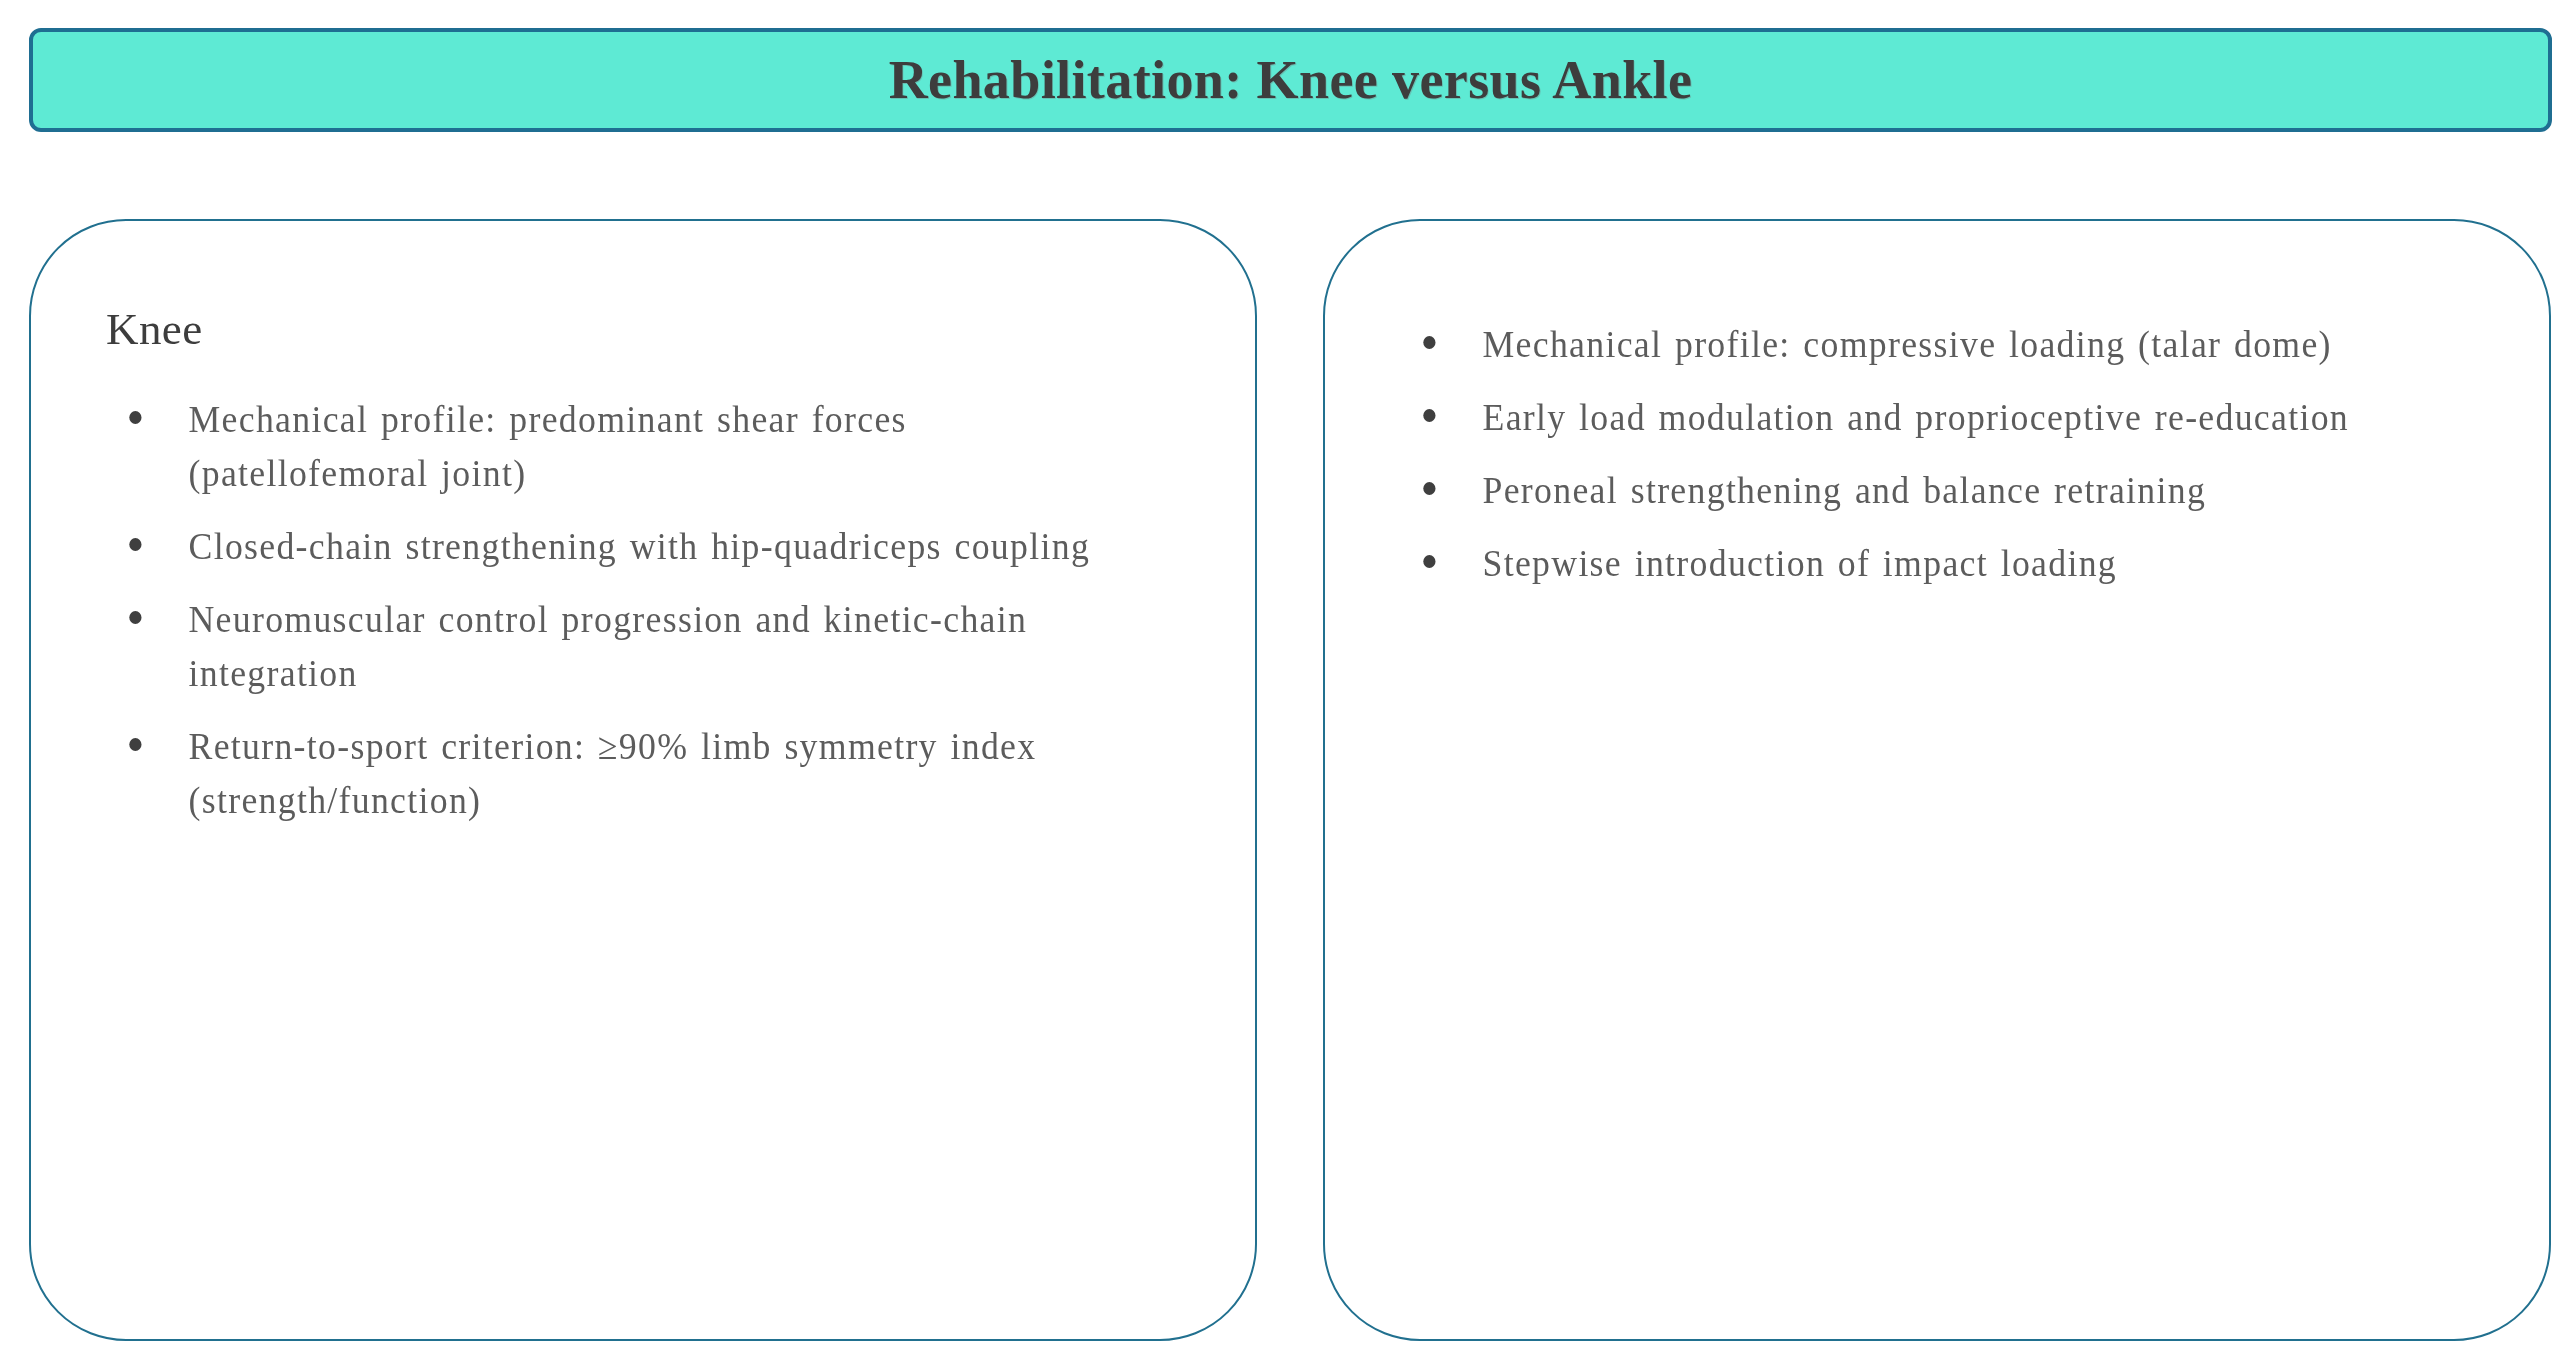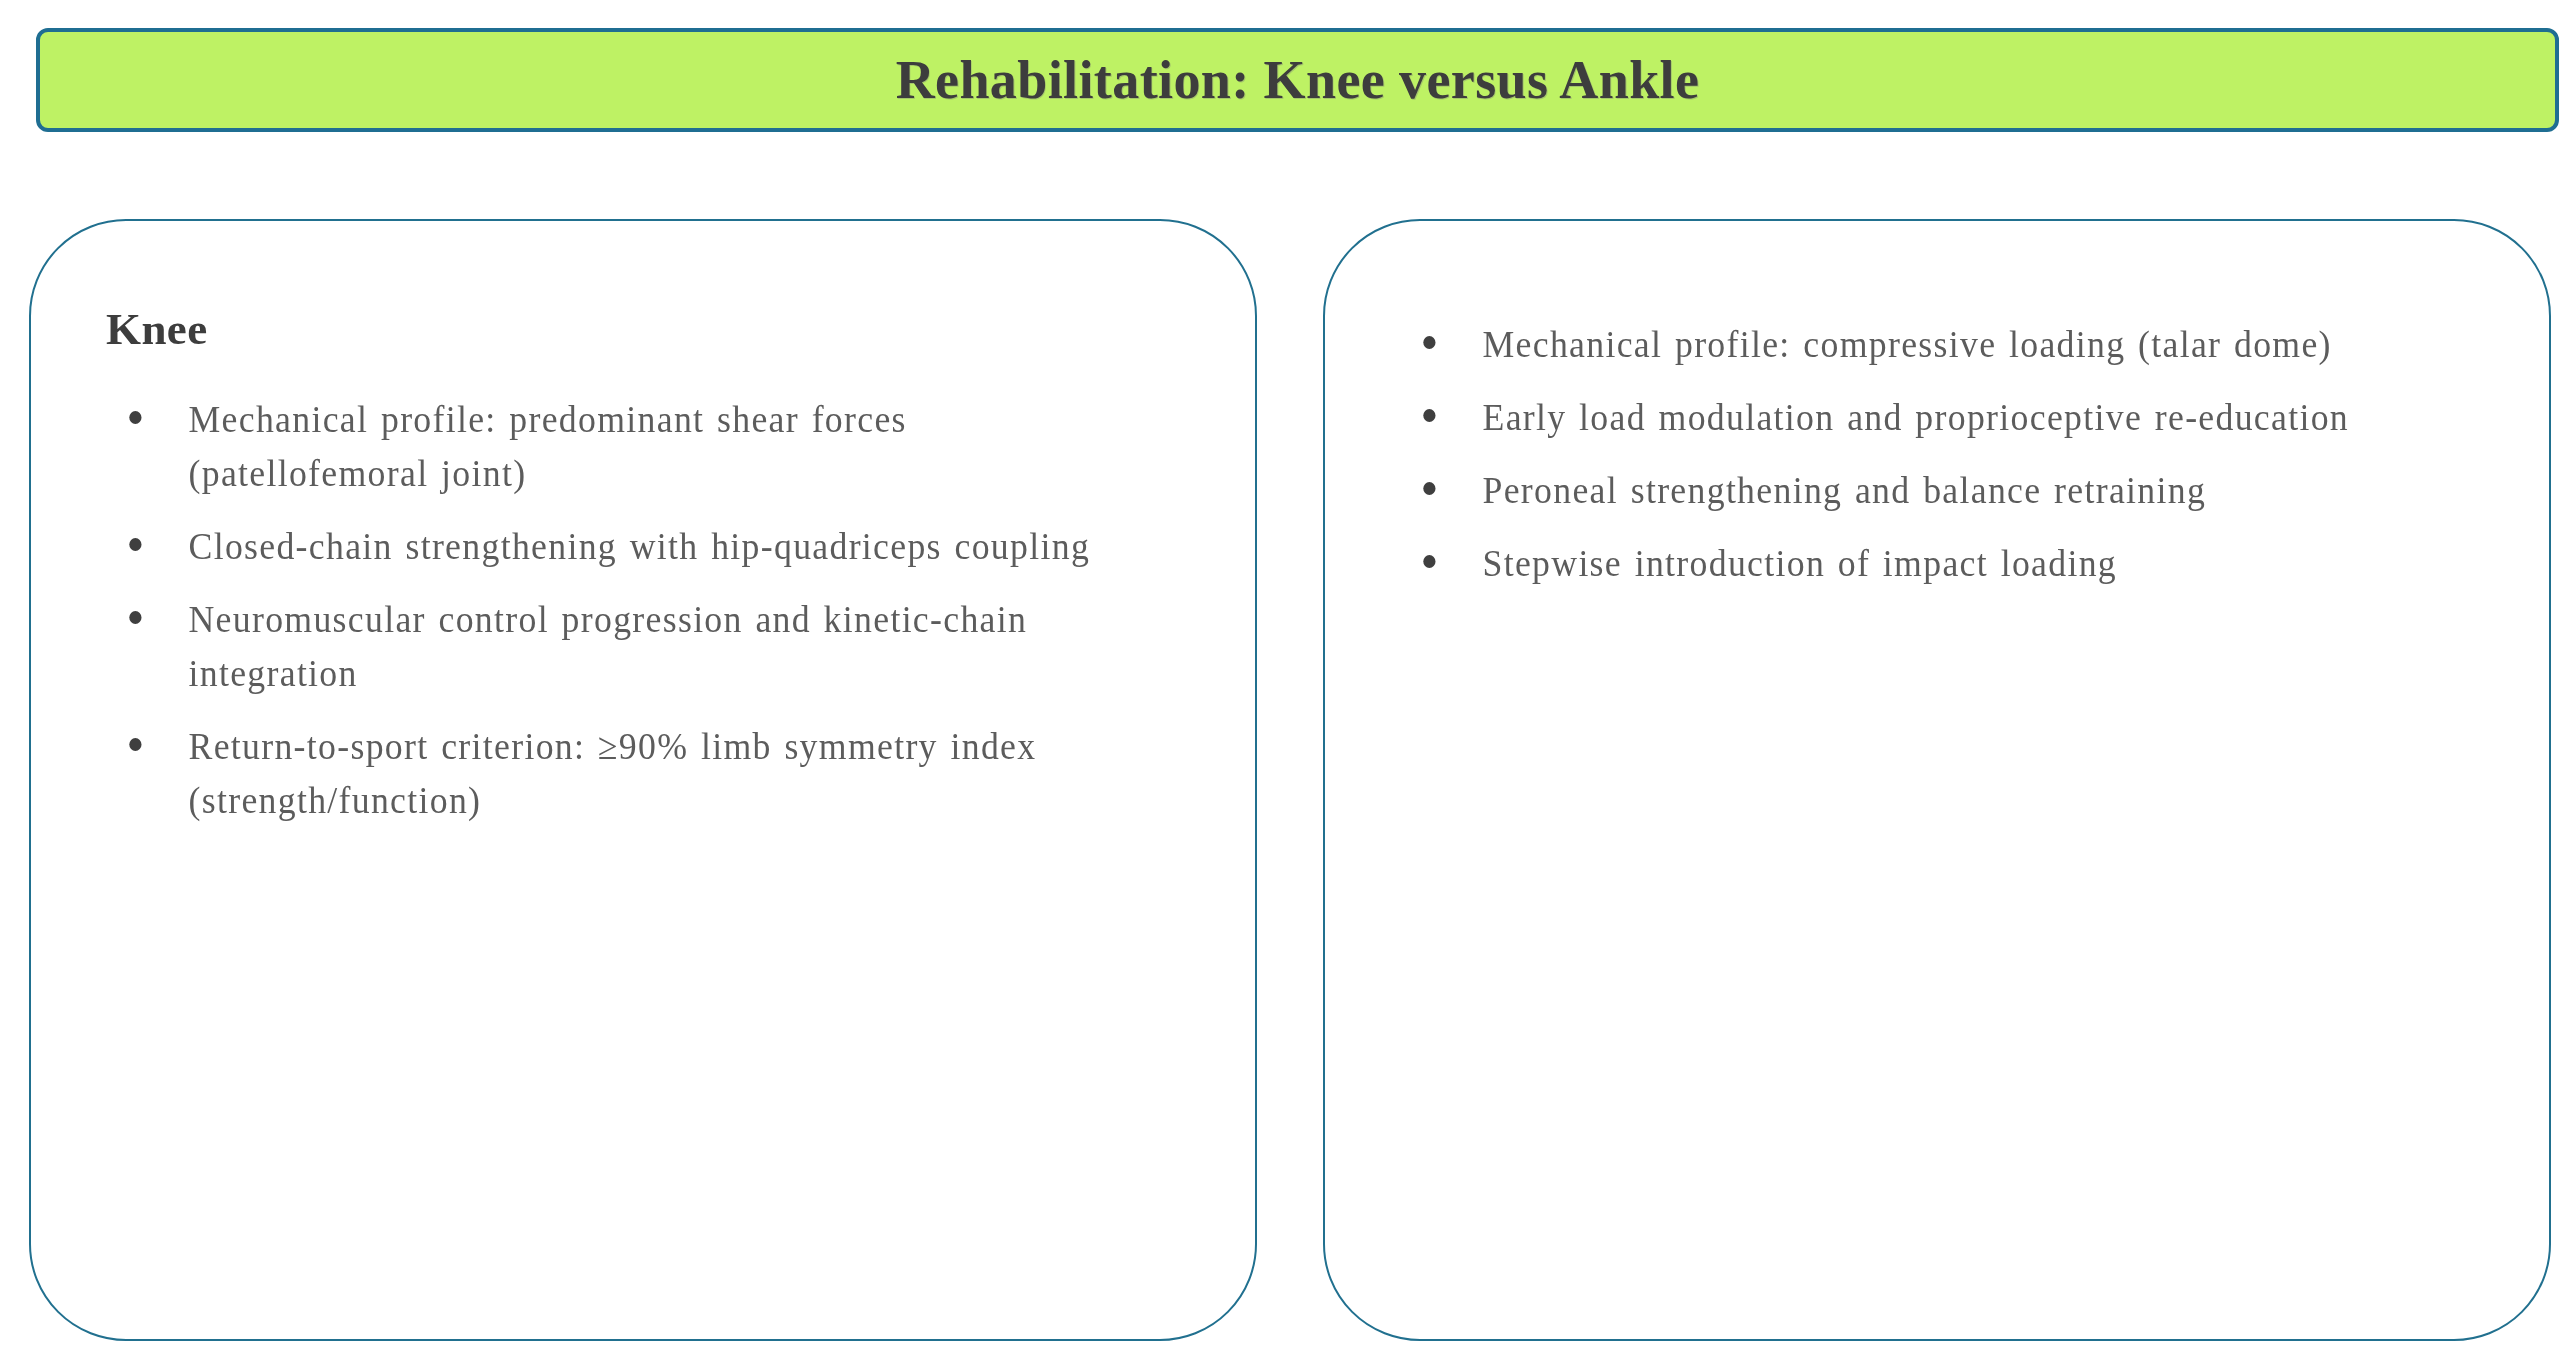--- a/index.html
+++ b/index.html
@@ -22,28 +22,28 @@
     left: 0;
     top: 0;
     width: 2576px;
     height: 1352px;
     background: #ffffff;
   }
 
   
   .title-banner {
     position: absolute;
-    left: 36px;
+    left: 29px;
     top: 28px;
     width: 2523px;
     height: 104px;
     box-sizing: border-box;
     border: 4.3px solid #1f6e92;
     border-radius: 12px;
-    background: #bef264;
+    background: #5eead4;
     display: flex;
     align-items: center;
     justify-content: center;
   }
   .title-text {
     font-family: "Liberation Serif", "DejaVu Serif", serif;
     font-weight: bold;
     font-size: 54px;
     line-height: 1;
     color: #3d3d3d;
@@ -76,21 +76,21 @@
     position: absolute;
     left: 0;
     top: 0;
     width: 100%;
     padding: 85px 49px 0 75px;
     box-sizing: border-box;
   }
 
   .card-heading {
     font-family: "Liberation Serif", "DejaVu Serif", serif;
-    font-weight: bold;
+    font-weight: normal;
     font-size: 45px;
     line-height: 1.05;
     color: #3d3d3d;
     margin: 0 0 40px 0;
     letter-spacing: 0.4px;
   }
 
   .bullet-list {
     list-style: none;
     margin: 12px;

